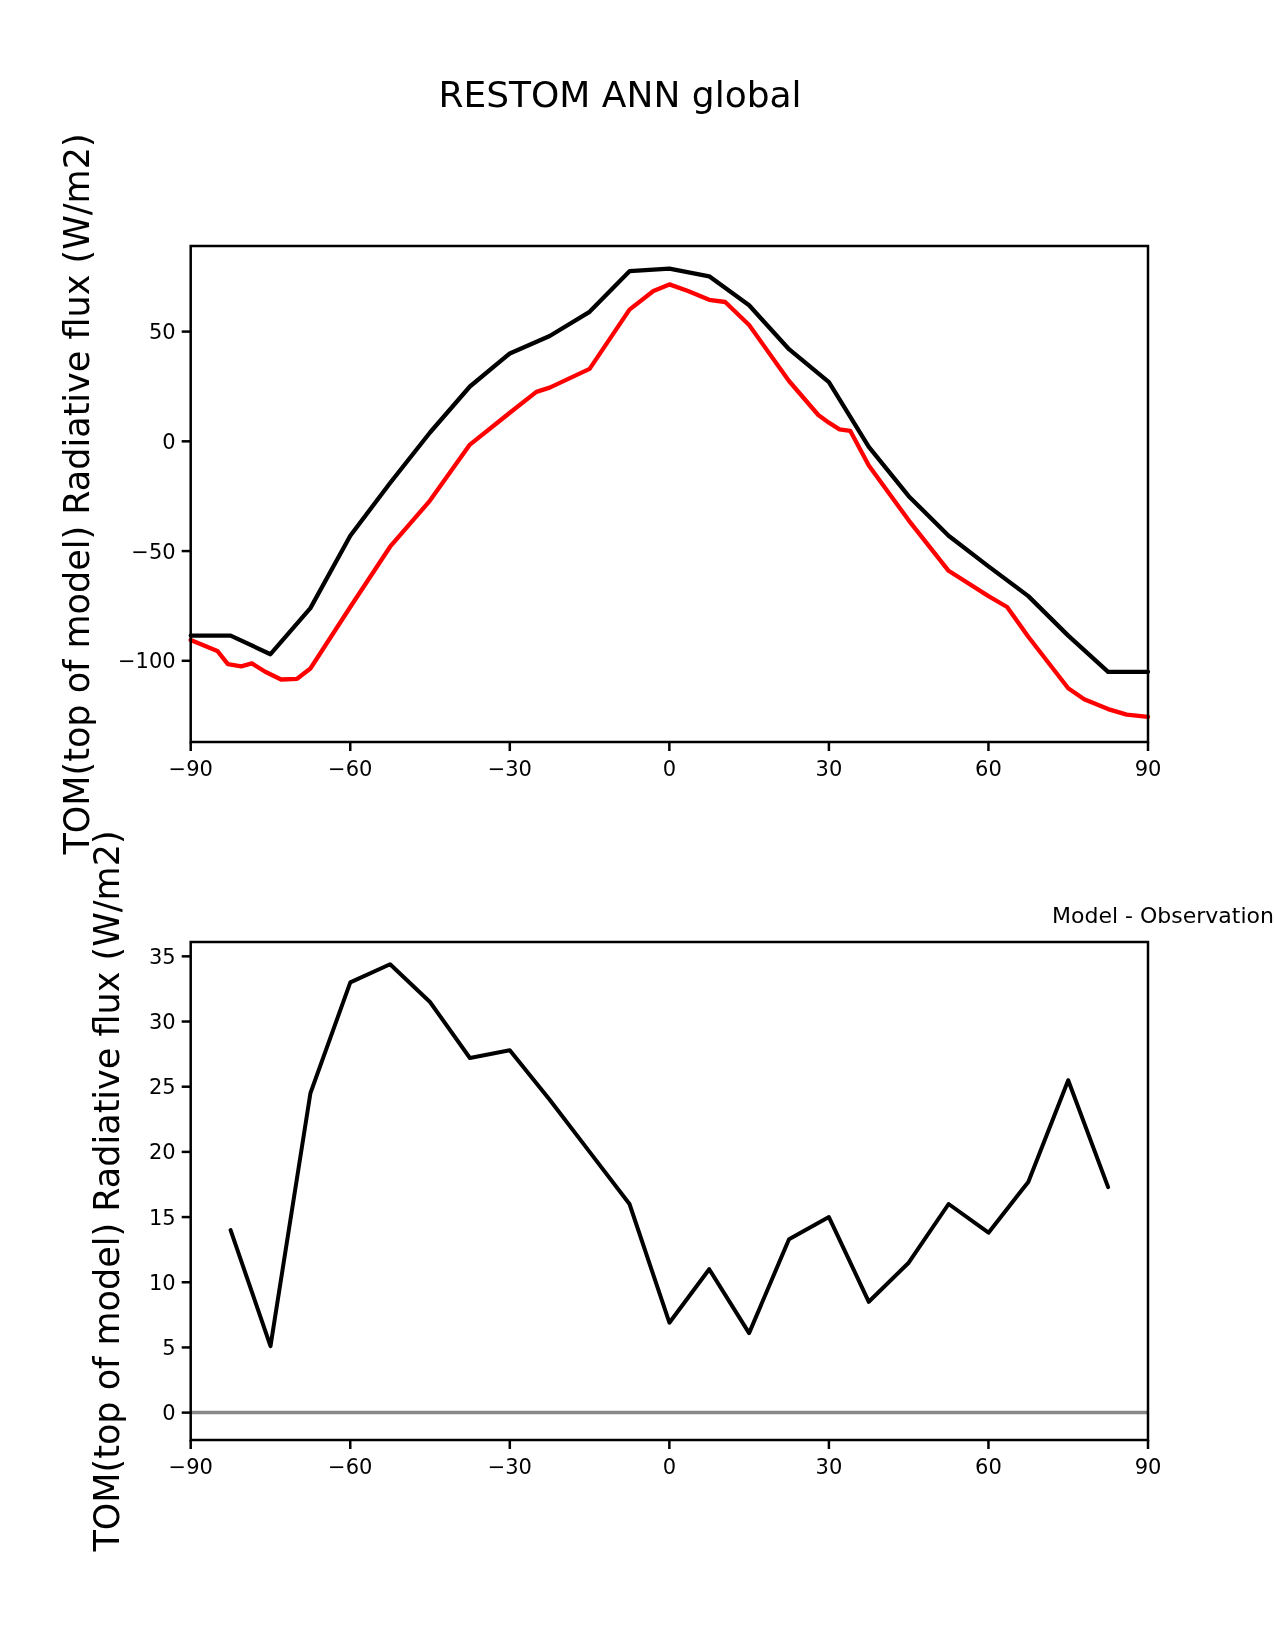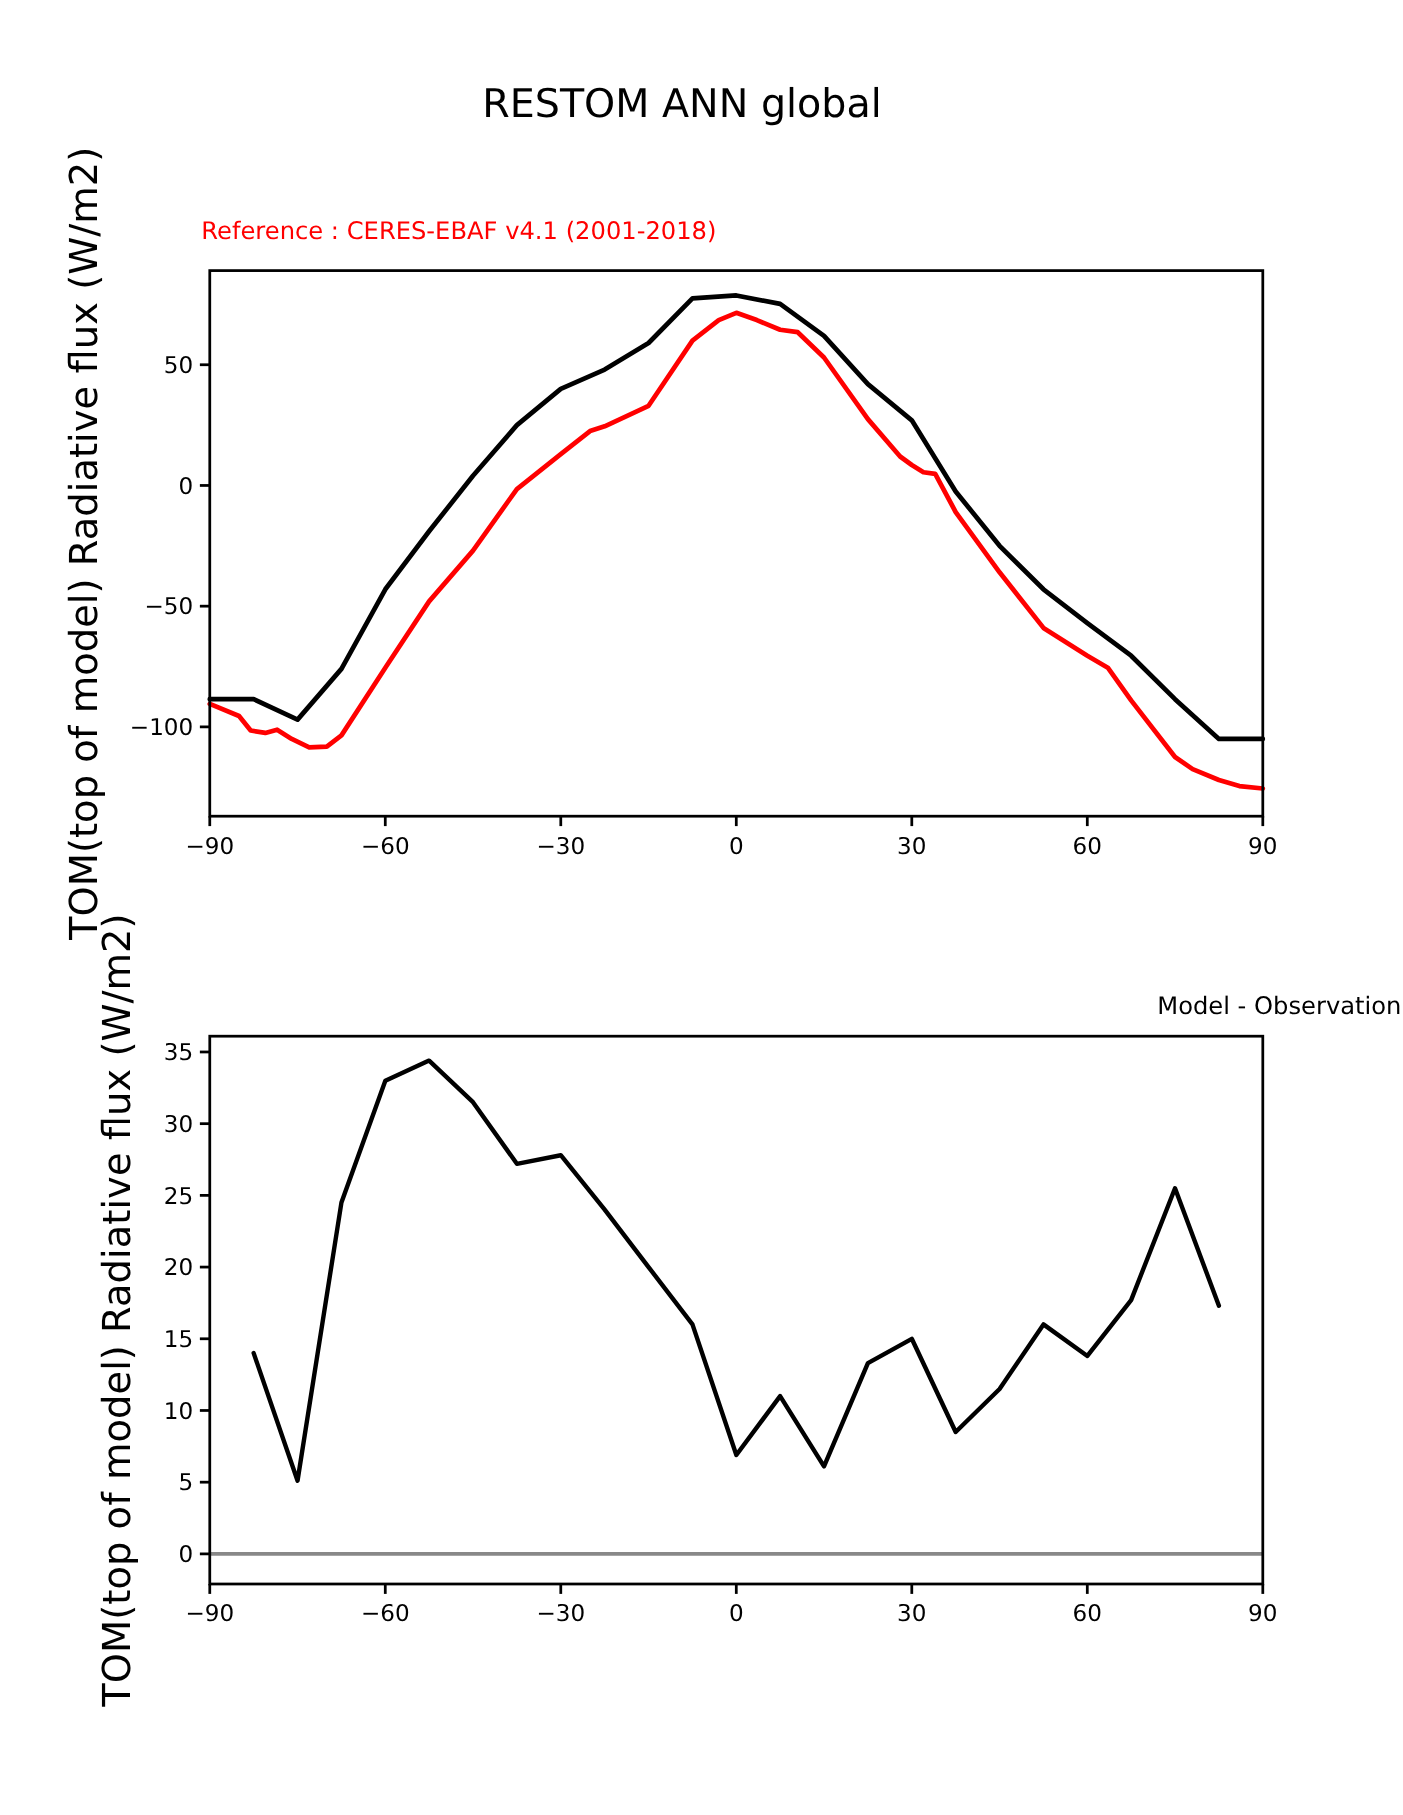--- a/index.html
+++ b/index.html
@@ -26,21 +26,20 @@
   }
   svg{position:absolute;overflow:visible;}
   #plot-top{left:80px;top:230px;}
   #plot-bottom{left:80px;top:926px;}
 </style>
 </head>
 <body>
 
 <div id="figure">
   <div class="chart-title">RESTOM ANN global</div>
-  <div class="subtitle ref" style="color: rgb(255, 0, 0);">Reference : CERES-EBAF v4.1 (2001-2018)</div>
   <div class="ylabel ylabel-top">TOM(top of model) Radiative flux (W/m2)</div>
   <div class="ylabel ylabel-bottom">TOM(top of model) Radiative flux (W/m2)</div>
   <div class="axes-title">Model - Observation</div>
   <svg id="plot-top" width="1090" height="590">
       <polyline points="110.7,405.6 150.6,405.6 190.5,424.2 230.4,378.1 270.3,305.7 310.1,253.0 350.0,202.5 389.9,156.5 429.8,123.5 469.7,106.0 509.6,81.8 549.5,41.2 589.4,38.6 629.2,46.3 669.1,75.3 709.0,119.2 748.9,152.1 788.8,216.8 828.7,266.2 868.6,305.7 908.5,336.4 948.3,366.1 988.2,405.6 1028.1,441.8 1068.0,441.8" fill="none" stroke="#000000" stroke-width="4.3" stroke-linejoin="round" stroke-linecap="round"></polyline>
       <polyline points="110.7,409.9 137.3,420.9 147.9,434.1 161.2,436.3 171.9,433.4 185.2,441.8 201.1,449.5 217.1,448.8 230.4,438.5 270.3,377.0 310.1,316.7 350.0,270.6 389.9,214.6 429.8,182.8 456.4,161.9 469.7,157.6 509.6,138.9 549.5,79.6 573.4,61.0 589.4,54.4 608.0,61.0 629.2,69.8 645.2,72.0 669.1,95.0 709.0,151.0 738.3,185.0 748.9,192.7 759.5,199.3 770.2,200.8 788.8,235.5 828.7,290.3 868.6,340.8 908.5,366.1 927.1,377.0 948.3,406.7 988.2,458.2 1004.2,469.2 1028.1,479.1 1046.7,484.6 1068.0,486.8" fill="none" stroke="#ff0000" stroke-width="4.3" stroke-linejoin="round" stroke-linecap="round"></polyline>
       <rect x="110.7" y="16" width="957.3" height="496" fill="none" stroke="#000000" stroke-width="2.5"></rect>
       <line x1="110.7" x2="110.7" y1="512" y2="521" stroke="#000000" stroke-width="2.5"></line>
       <text x="110.7" y="546" text-anchor="middle" font-size="21px" fill="#000">−90</text>
       <line x1="270.25" x2="270.25" y1="512" y2="521" stroke="#000000" stroke-width="2.5"></line>

